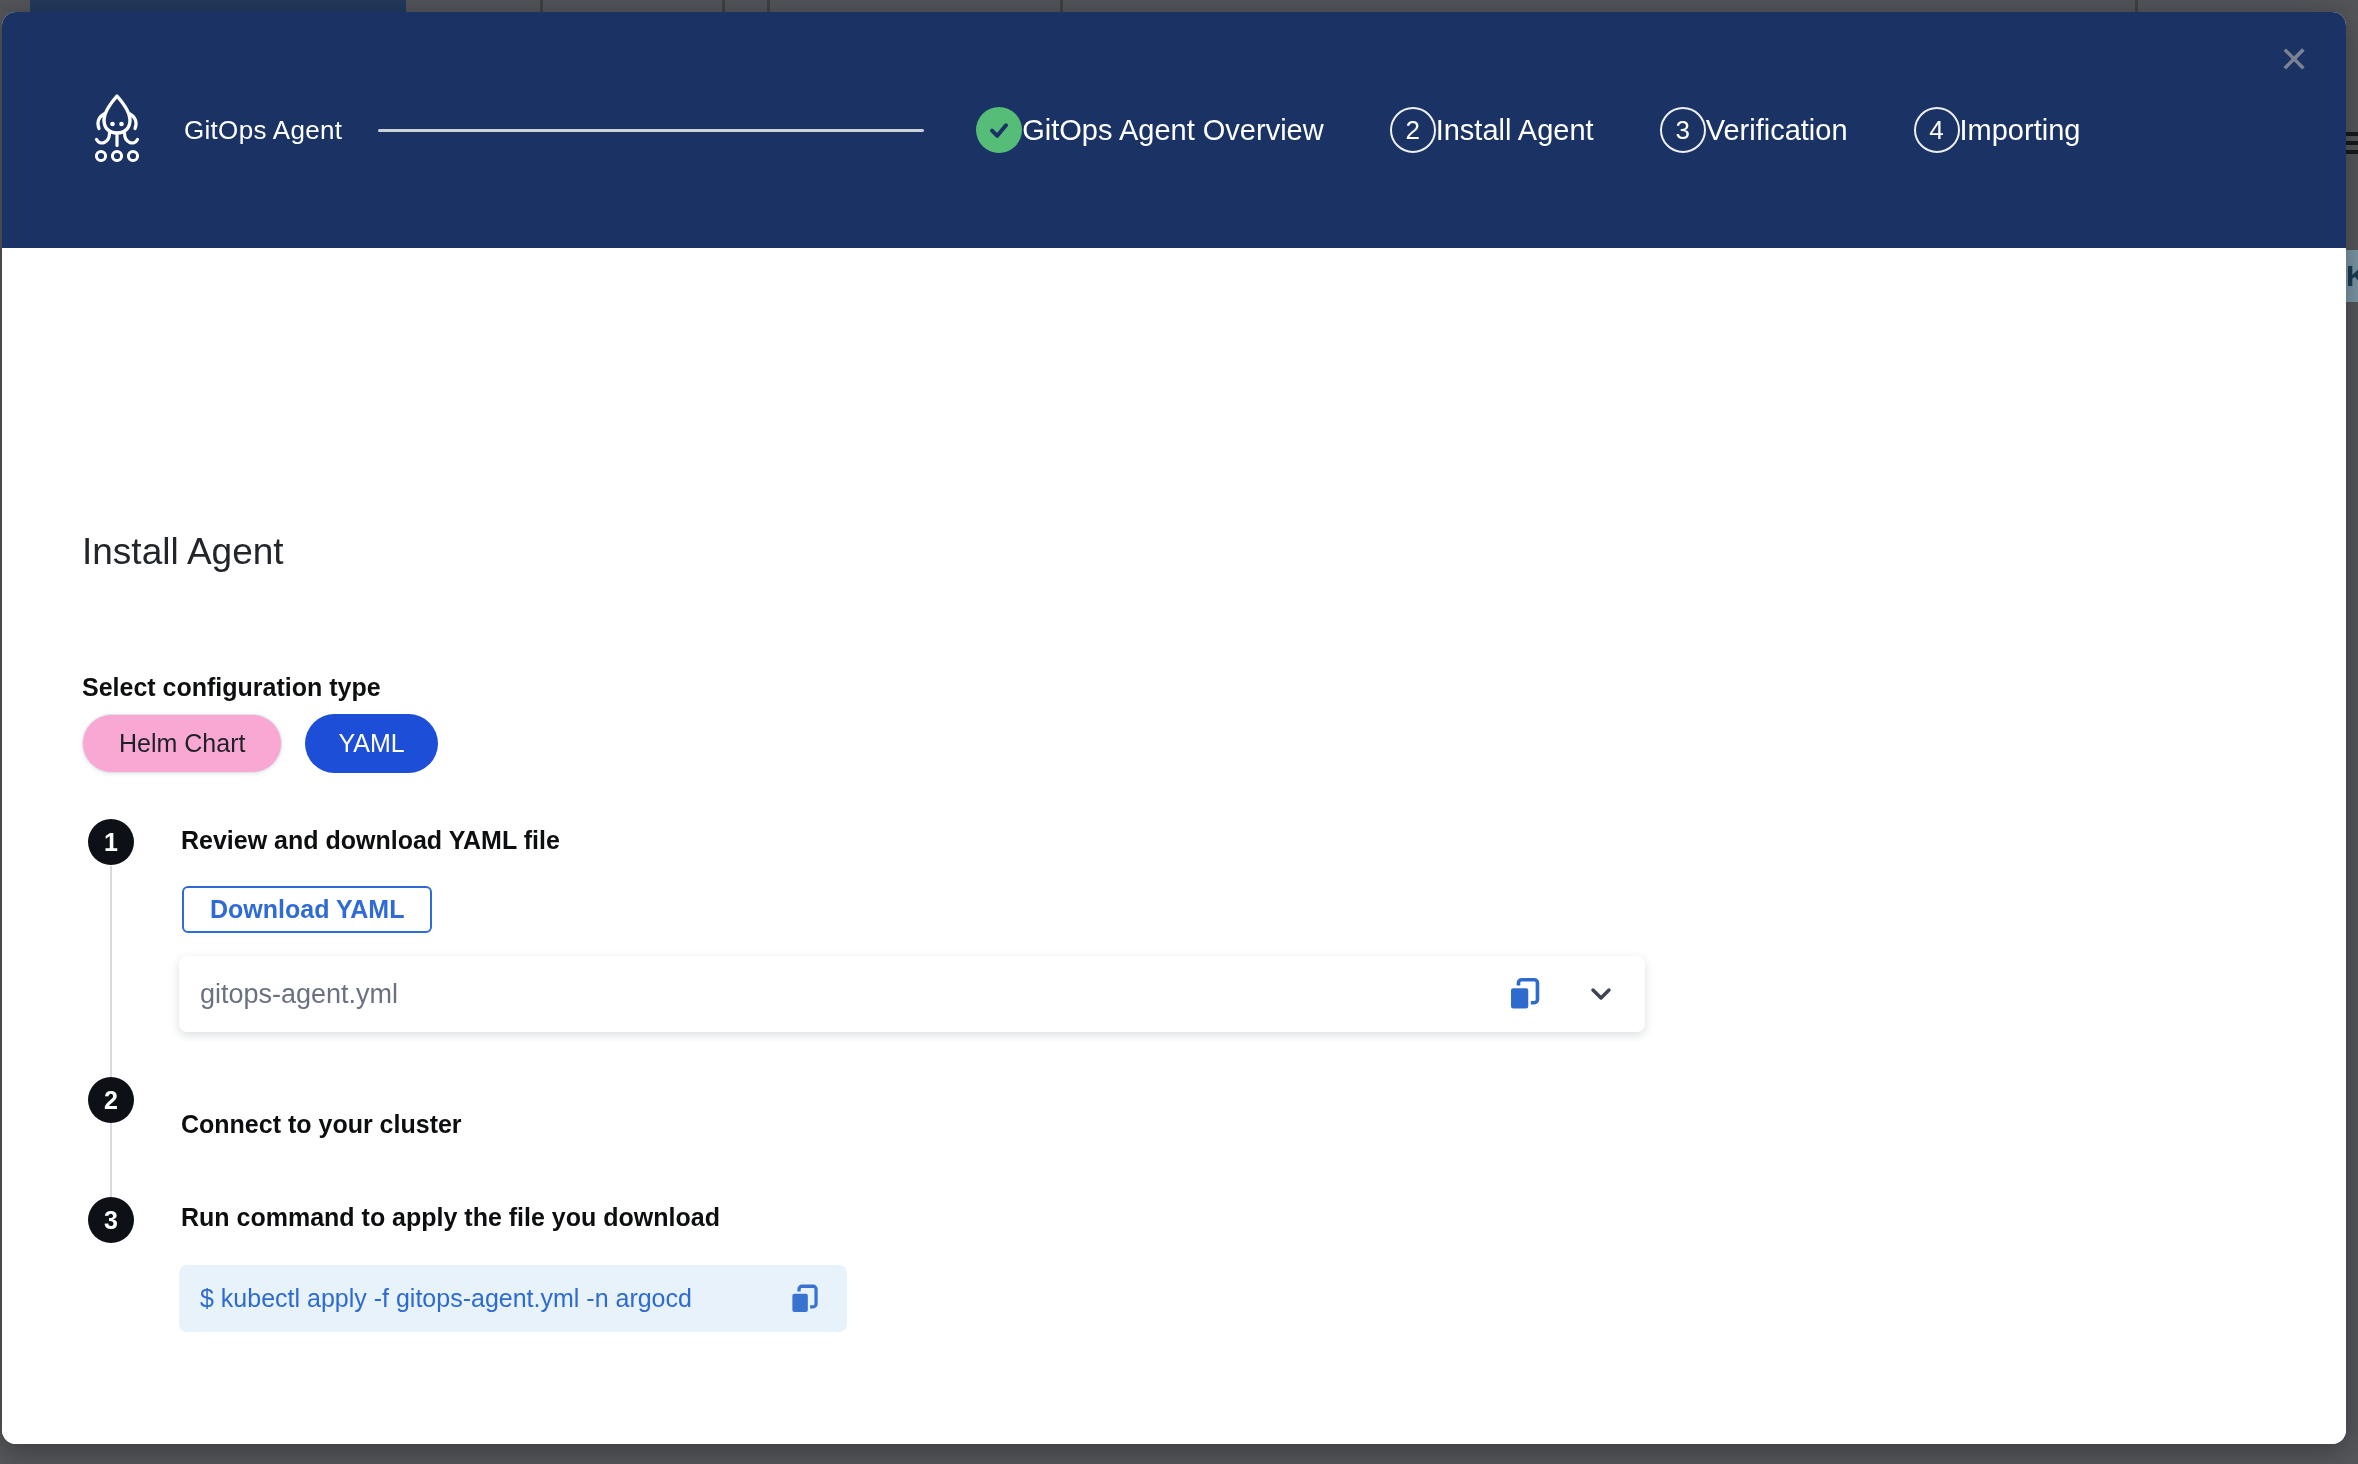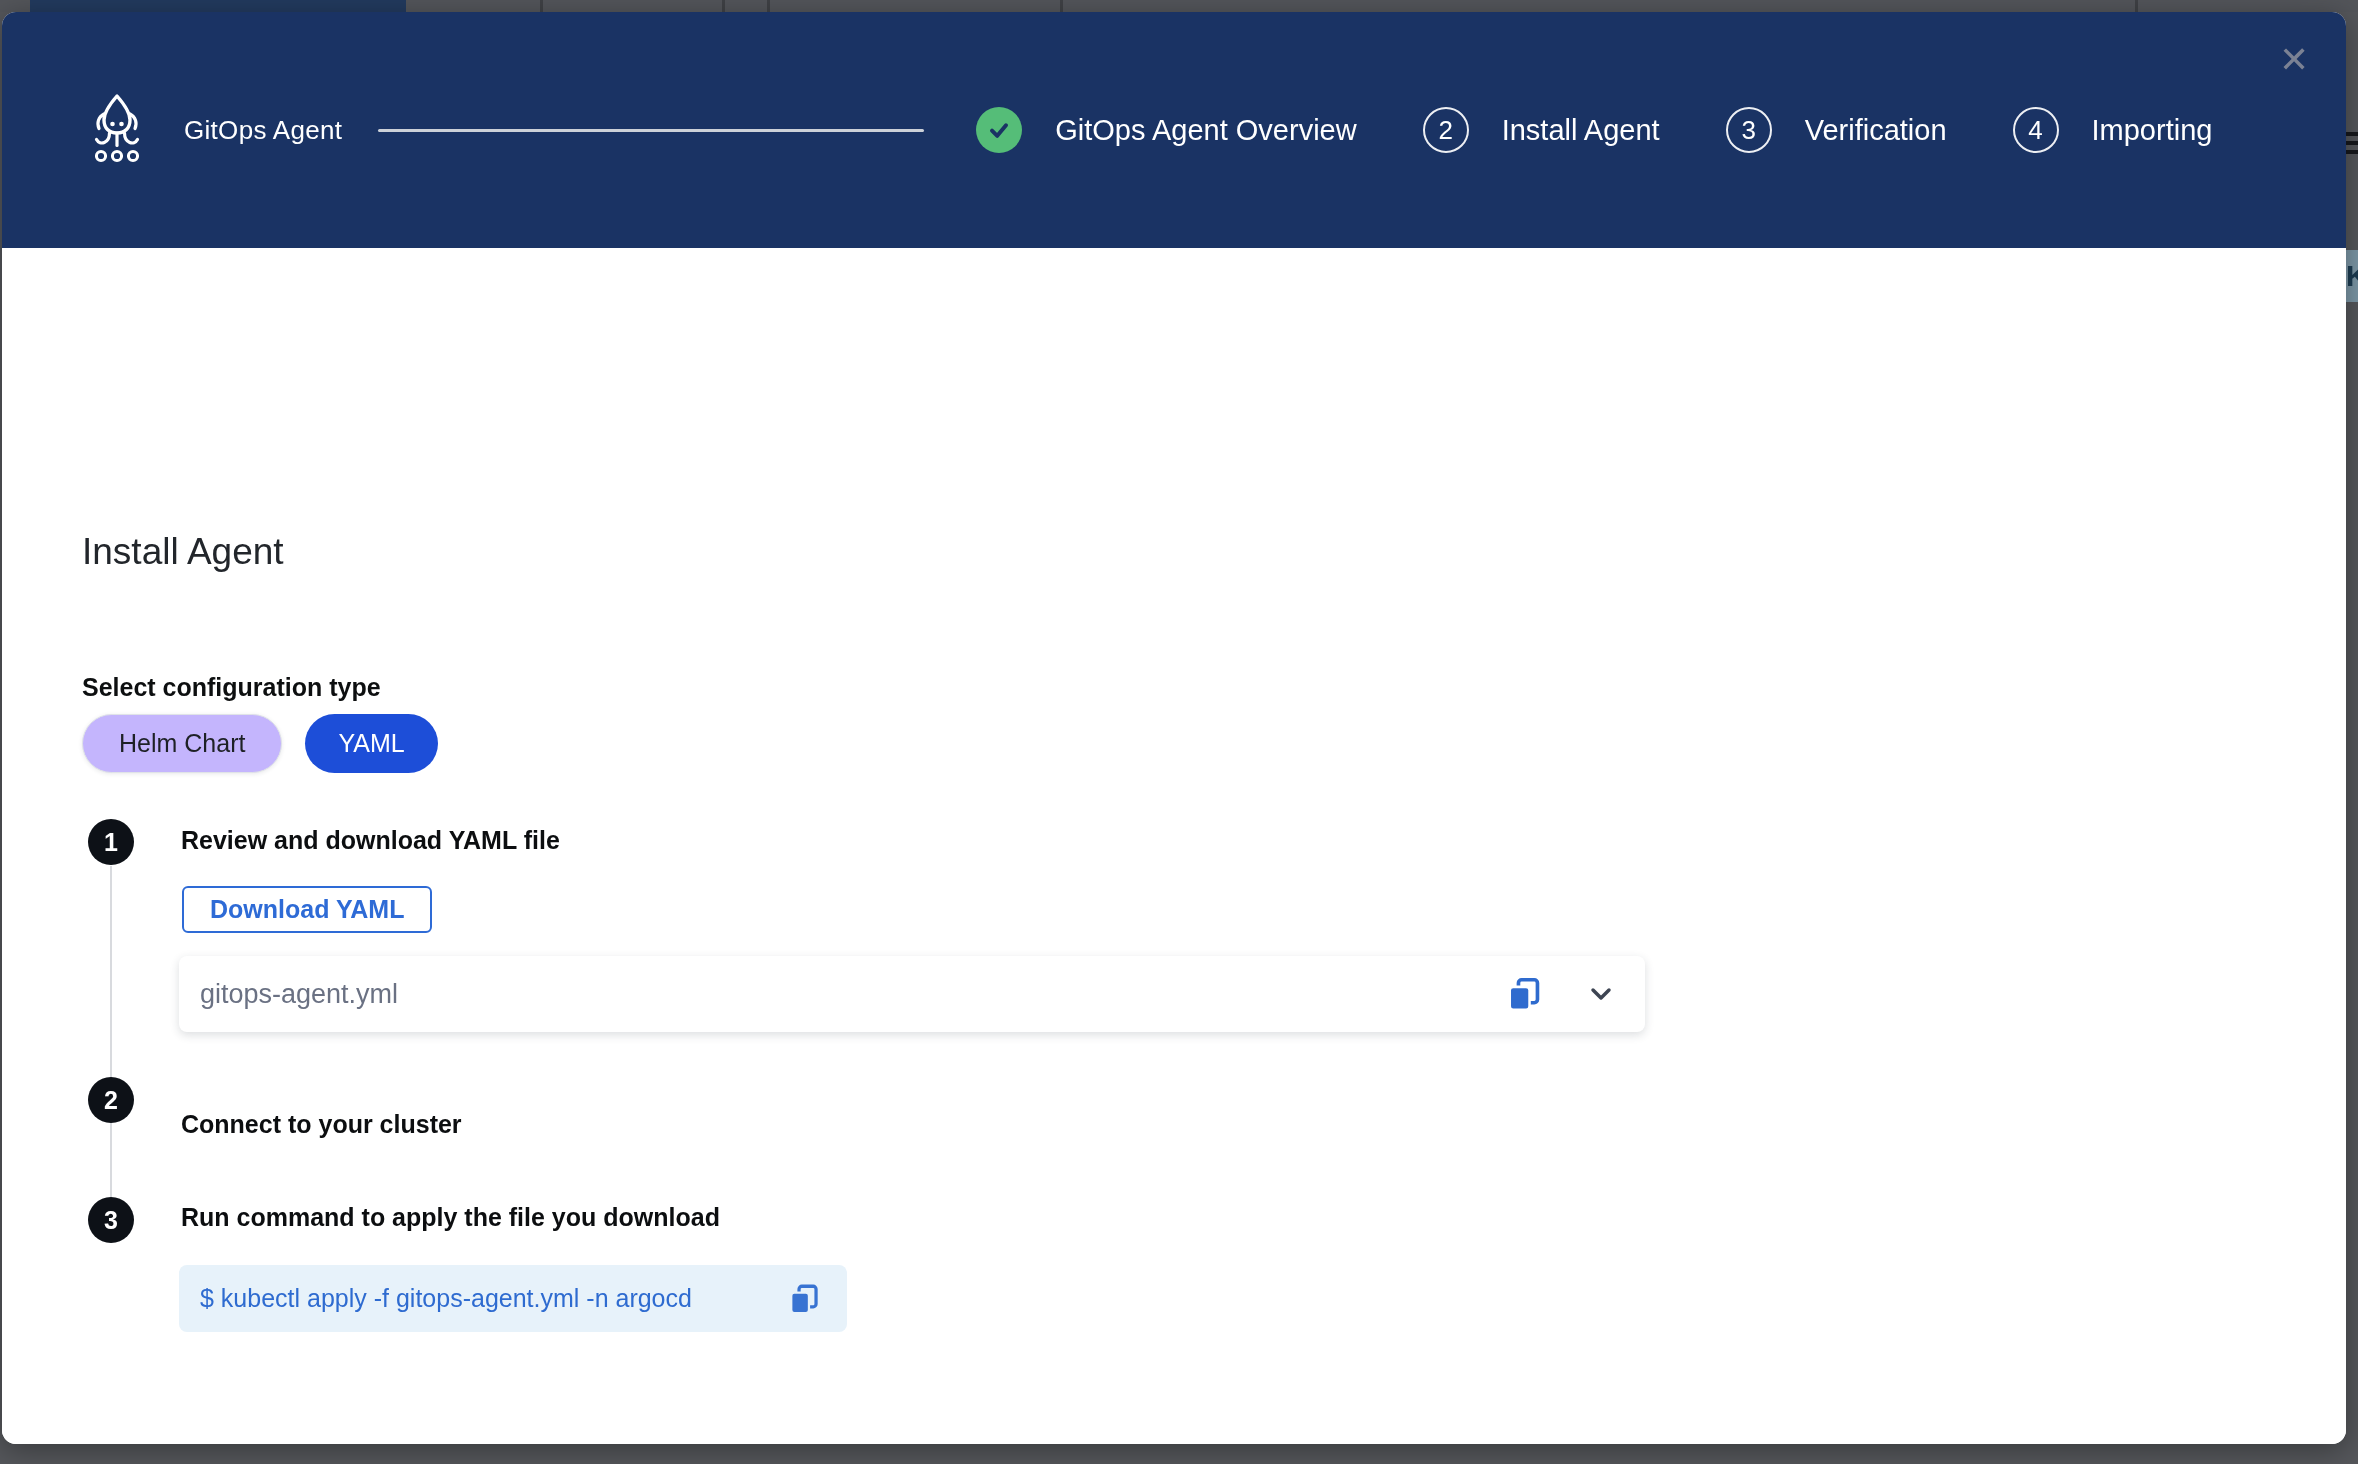--- a/index.html
+++ b/index.html
@@ -16,33 +16,33 @@
 
   
   .modal{position:absolute;left:2px;top:12px;width:2344px;height:1432px;background:#ffffff;border-radius:14px;overflow:hidden;box-shadow:0 6px 30px rgba(0,0,0,.35);}
 
   
   .mheader{position:relative;height:236px;background:#1a3364;display:flex;align-items:center;}
   .agent-icon{margin-left:86px;flex:none;}
   .mtitle{margin-left:38px;color:#ffffff;font-size:26px;font-weight:500;letter-spacing:.3px;white-space:nowrap;}
   .hline{margin-left:36px;width:546px;height:3px;background:#ccd1d8;border-radius:2px;flex:none;}
   .stepper{margin-left:52px;display:flex;align-items:center;gap:66px;}
-  .step-item{display:flex;align-items:center;gap:33px;cursor:pointer;}
+  .step-item{display:flex;align-items:center;cursor:pointer;}
   .step-circle{width:46px;height:46px;border-radius:50%;border:2.5px solid rgba(255,255,255,.92);color:#fff;font-size:26px;display:flex;align-items:center;justify-content:center;flex:none;box-sizing:border-box;}
   .step-circle.done{background:#55bd78;border:none;}
   .step-label{color:#ffffff;font-size:29px;font-weight:400;white-space:nowrap;}
   .close-btn{position:absolute;top:26px;right:30px;width:44px;height:44px;border:none;background:transparent;color:#7b8294;font-size:36px;line-height:44px;text-align:center;cursor:pointer;padding:0;}
 
   
   .mbody{position:relative;width:100%;height:1196px;background:#ffffff;}
   .page-title{position:absolute;left:80px;top:283px;font-size:37px;font-weight:400;color:#22262b;}
   .config-label{position:absolute;left:80px;top:399px;font-size:25px;font-weight:700;color:#0d0f10;margin-top:26px;}
   .pill-row{position:absolute;left:80px;top:466px;display:flex;gap:23px;}
   .pill{height:59px;border-radius:30px;display:flex;align-items:center;font-size:25px;cursor:pointer;box-sizing:border-box;}
-  .pill.unselected{background:#c4b5fd;border:1px solid #e0e3e8;color:#1e2126;font-weight:500;padding:0 36px;box-shadow:0 1px 4px rgba(30,40,50,.10);}
+  .pill.unselected{background:#f9a8d4;border:1px solid #e0e3e8;color:#1e2126;font-weight:500;padding:0 36px;box-shadow:0 1px 4px rgba(30,40,50,.10);}
   .pill.selected{background:#1d4ed8;color:#ffffff;font-weight:400;padding:0 33px;}
 
   .connector{position:absolute;left:108px;top:618px;width:2px;height:331px;background:#d8dade;}
   .num-circle{position:absolute;width:46px;height:46px;border-radius:50%;background:#0d1117;color:#ffffff;font-size:25px;font-weight:700;display:flex;align-items:center;justify-content:center;}
   .step-title{position:absolute;left:179px;font-size:25px;font-weight:700;color:#0c0e10;white-space:nowrap;}
 
   .download-btn{position:absolute;left:180px;top:638px;height:47px;padding:0 26px;background:#ffffff;border:2px solid #2e6bd6;border-radius:6px;color:#2e6bd6;font-size:25px;font-weight:700;font-family:"Liberation Sans",sans-serif;cursor:pointer;}
 
   .file-card{position:absolute;left:177px;top:708px;width:1466px;height:76px;background:#ffffff;border-radius:8px;box-shadow:0 3px 10px rgba(40,50,60,.16);display:flex;align-items:center;padding:0 28px 0 21px;box-sizing:border-box;cursor:pointer;}
   .file-name{font-size:27px;color:#6a7183;}

